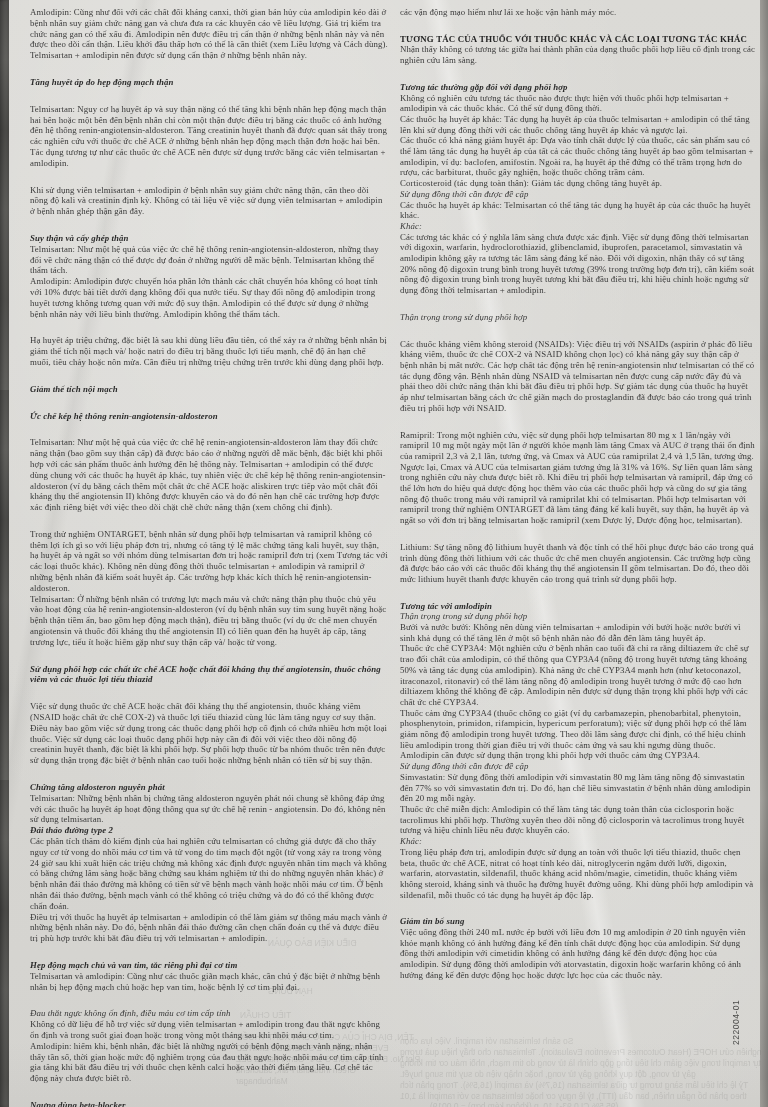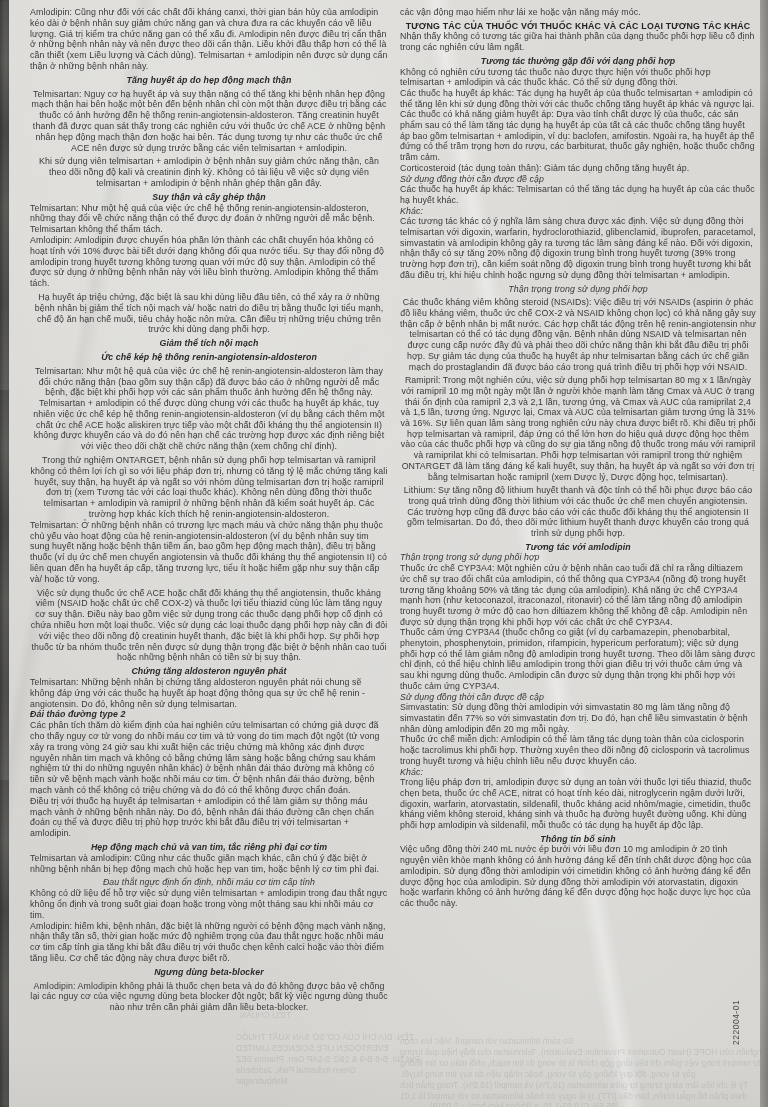--- a/index.html
+++ b/index.html
@@ -36,22 +36,22 @@
     background:
       repeating-linear-gradient(180deg,
         #b5b4b0 0px,#c4c3bf 80px,#a9a8a4 160px,#c0bfbb 260px,#aeadab 360px),
       linear-gradient(270deg,#9e9d9b,#cfcecb);
     background-blend-mode:multiply;
     opacity:.85;
   }
   .col{position:absolute;top:7px;font-size:8.8px;line-height:10.8px;letter-spacing:.1px;}
   .col-left{left:30px;width:358px;}
   .col-right{left:400px;width:356px;line-height:10.7px;}
-  .blk{margin:0;}
-  .blk.gap{margin-top:3px;text-align:center;}
+  .blk{margin:0;font-family:Liberation Serif, serif;}
+  .blk.gap{margin-top:16px;}
   .s-p{font-weight:400;}
   .s-h{font-weight:700;font-style:italic;color:#2a2a2a;}
   .s-hc{font-weight:700;color:#242424;letter-spacing:.2px;}
   .s-hb{font-weight:700;color:#2a2a2a;}
   .s-i{font-style:italic;}
   .ghosts{position:absolute;inset:0;pointer-events:none;}
   .ghost{
     position:absolute;
     font-size:8.4px;line-height:10px;color:#5c5c5a;opacity:.17;
     transform:scaleX(-1);transform-origin:center;white-space:nowrap;
@@ -95,58 +95,60 @@
       <div class="blk s-p gap">Khi sử dụng viên telmisartan + amlodipin ở bệnh nhân suy giảm chức năng thận, cần theo dõi nồng độ kali và creatinin định kỳ. Không có tài liệu về việc sử dụng viên telmisartan + amlodipin ở bệnh nhân ghép thận gần đây.</div>
       <div class="blk s-h gap">Suy thận và cấy ghép thận</div>
       <div class="blk s-p">Telmisartan: Như một hệ quả của việc ức chế hệ thống renin-angiotensin-aldosteron, những thay đổi về chức năng thận có thể được dự đoán ở những người dễ mắc bệnh. Telmisartan không thể thẩm tách.</div>
       <div class="blk s-p">Amlodipin: Amlodipin được chuyển hóa phần lớn thành các chất chuyển hóa không có hoạt tính với 10% được bài tiết dưới dạng không đổi qua nước tiểu. Sự thay đổi nồng độ amlodipin trong huyết tương không tương quan với mức độ suy thận. Amlodipin có thể được sử dụng ở những bệnh nhân này với liều bình thường. Amlodipin không thể thẩm tách.</div>
       <div class="blk s-p gap">Hạ huyết áp triệu chứng, đặc biệt là sau khi dùng liều đầu tiên, có thể xảy ra ở những bệnh nhân bị giảm thể tích nội mạch và/ hoặc natri do điều trị bằng thuốc lợi tiểu mạnh, chế độ ăn hạn chế muối, tiêu chảy hoặc nôn mửa. Cần điều trị những triệu chứng trên trước khi dùng dạng phối hợp.</div>
       <div class="blk s-h gap">Giảm thể tích nội mạch</div>
       <div class="blk s-h gap">Ức chế kép hệ thống renin-angiotensin-aldosteron</div>
       <div class="blk s-p gap">Telmisartan: Như một hệ quả của việc ức chế hệ renin-angiotensin-aldosteron làm thay đổi chức năng thận (bao gồm suy thận cấp) đã được báo cáo ở những người dễ mắc bệnh, đặc biệt khi phối hợp với các sản phẩm thuốc ảnh hưởng đến hệ thống này. Telmisartan + amlodipin có thể được dùng chung với các thuốc hạ huyết áp khác, tuy nhiên việc ức chế kép hệ thống renin-angiotensin-aldosteron (ví dụ bằng cách thêm một chất ức chế ACE hoặc aliskiren trực tiếp vào một chất đối kháng thụ thể angiotensin II) không được khuyến cáo và do đó nên hạn chế các trường hợp được xác định riêng biệt với việc theo dõi chặt chẽ chức năng thận (xem chống chỉ định).</div>
       <div class="blk s-p gap">Trong thử nghiệm ONTARGET, bệnh nhân sử dụng phối hợp telmisartan và ramipril không có thêm lợi ích gì so với liệu pháp đơn trị, nhưng có tăng tỷ lệ mắc chứng tăng kali huyết, suy thận, hạ huyết áp và ngất so với nhóm dùng telmisartan đơn trị hoặc ramipril đơn trị (xem Tương tác với các loại thuốc khác). Không nên dùng đồng thời thuốc telmisartan + amlodipin và ramipril ở những bệnh nhân đã kiểm soát huyết áp. Các trường hợp khác kích thích hệ renin-angiotensin-aldosteron.</div>
       <div class="blk s-p">Telmisartan: Ở những bệnh nhân có trương lực mạch máu và chức năng thận phụ thuộc chủ yếu vào hoạt động của hệ renin-angiotensin-aldosteron (ví dụ bệnh nhân suy tim sung huyết nặng hoặc bệnh thận tiềm ẩn, bao gồm hẹp động mạch thận), điều trị bằng thuốc (ví dụ ức chế men chuyển angiotensin và thuốc đối kháng thụ thể angiotensin II) có liên quan đến hạ huyết áp cấp, tăng trương lực, tiểu ít hoặc hiếm gặp như suy thận cấp và/ hoặc tử vong.</div>
+      <div class="blk s-h gap">Sử dụng phối hợp các chất ức chế ACE hoặc chất đối kháng thụ thể angiotensin, thuốc chống viêm và các thuốc lợi tiểu thiazid</div>
       <div class="blk s-p gap">Việc sử dụng thuốc ức chế ACE hoặc chất đối kháng thụ thể angiotensin, thuốc kháng viêm (NSAID hoặc chất ức chế COX-2) và thuốc lợi tiểu thiazid cùng lúc làm tăng nguy cơ suy thận. Điều này bao gồm việc sử dụng trong các thuốc dạng phối hợp cố định có chứa nhiều hơn một loại thuốc. Việc sử dụng các loại thuốc dạng phối hợp này cần đi đôi với việc theo dõi nồng độ creatinin huyết thanh, đặc biệt là khi phối hợp. Sự phối hợp thuốc từ ba nhóm thuốc trên nên được sử dụng thận trọng đặc biệt ở bệnh nhân cao tuổi hoặc những bệnh nhân có tiền sử bị suy thận.</div>
       <div class="blk s-h gap">Chứng tăng aldosteron nguyên phát</div>
       <div class="blk s-p">Telmisartan: Những bệnh nhân bị chứng tăng aldosteron nguyên phát nói chung sẽ không đáp ứng với các thuốc hạ huyết áp hoạt động thông qua sự ức chế hệ renin - angiotensin. Do đó, không nên sử dụng telmisartan.</div>
       <div class="blk s-h">Đái tháo đường type 2</div>
       <div class="blk s-p">Các phân tích thăm dò kiểm định của hai nghiên cứu telmisartan có chứng giả dược đã cho thấy nguy cơ tử vong do nhồi máu cơ tim và tử vong do tim mạch đột ngột (tử vong xảy ra trong vòng 24 giờ sau khi xuất hiện các triệu chứng mà không xác định được nguyên nhân tim mạch và không có bằng chứng lâm sàng hoặc bằng chứng sau khám nghiệm tử thi do những nguyên nhân khác) ở bệnh nhân đái tháo đường mà không có tiền sử về bệnh mạch vành hoặc nhồi máu cơ tim. Ở bệnh nhân đái tháo đường, bệnh mạch vành có thể không có triệu chứng và do đó có thể không được chẩn đoán.</div>
       <div class="blk s-p">Điều trị với thuốc hạ huyết áp telmisartan + amlodipin có thể làm giảm sự thông máu mạch vành ở những bệnh nhân này. Do đó, bệnh nhân đái tháo đường cần chẹn chẩn đoán cụ thể và được điều trị phù hợp trước khi bắt đầu điều trị với telmisartan + amlodipin.</div>
       <div class="blk s-h gap">Hẹp động mạch chủ và van tim, tắc riêng phì đại cơ tim</div>
       <div class="blk s-p">Telmisartan và amlodipin: Cũng như các thuốc giãn mạch khác, cần chú ý đặc biệt ở những bệnh nhân bị hẹp động mạch chủ hoặc hẹp van tim, hoặc bệnh lý cơ tim phì đại.</div>
-      <div class="blk s-i gap">Đau thắt ngực định ổn định, nhồi máu cơ tim cấp tính</div>
+      <div class="blk s-i gap">Đau thắt ngực không ổn định, điều máu cơ tim cấp tính</div>
       <div class="blk s-p">Không có dữ liệu để hỗ trợ việc sử dụng viên telmisartan + amlodipin trong đau thắt ngực không ổn định và trong suốt giai đoạn hoặc trong vòng một tháng sau khi nhồi máu cơ tim.</div>
       <div class="blk s-p">Amlodipin: hiếm khi, bệnh nhân, đặc biệt là những người có bệnh động mạch vành nặng, nhận thấy tần số, thời gian hoặc mức độ nghiêm trọng của đau thắt ngực hoặc nhồi máu cơ tim cấp tính gia tăng khi bắt đầu điều trị với thuốc chẹn kênh calci hoặc vào thời điểm tăng liều. Cơ chế tác động này chưa được biết rõ.</div>
       <div class="blk s-h gap">Ngưng dùng beta-blocker</div>
       <div class="blk s-p gap">Amlodipin: Amlodipin không phải là thuốc chẹn beta và do đó không được bảo vệ chống lại các nguy cơ của việc ngưng dùng beta blocker đột ngột; bất kỳ việc ngưng dùng thuốc nào như trên cần phải giảm dần liều beta-blocker.</div>
     </div>
   <div class="col col-right">
-      <div class="blk s-p">các vận động mạo hiểm như lái xe hoặc vận năng máy móc.</div>
+      <div class="blk s-p">các vận động mạo hiểm như lái xe hoặc vận hành máy móc.</div>
       <div class="blk s-hc gap">TƯƠNG TÁC CỦA THUỐC VỚI THUỐC KHÁC VÀ CÁC LOẠI TƯƠNG TÁC KHÁC</div>
-      <div class="blk s-p">Nhận thấy không có tương tác giữa hai thành phần của dạng thuốc phối hợp liều cố định trong các nghiên cứu lâm ngất.</div>
+      <div class="blk s-p">Nhận thấy không có tương tác giữa hai thành phần của dạng thuốc phối hợp liều cố định trong các nghiên cứu lâm sàng.</div>
       <div class="blk s-h gap">Tương tác thường gặp đối với dạng phối hợp</div>
       <div class="blk s-p">Không có nghiên cứu tương tác thuốc nào được thực hiện với thuốc phối hợp telmisartan + amlodipin và các thuốc khác. Có thể sử dụng đồng thời.</div>
       <div class="blk s-p">Các thuốc hạ huyết áp khác: Tác dụng hạ huyết áp của thuốc telmisartan + amlodipin có thể tăng lên khi sử dụng đồng thời với các thuốc chống tăng huyết áp khác và ngược lại.</div>
       <div class="blk s-p">Các thuốc có khả năng giảm huyết áp: Dựa vào tính chất dược lý của thuốc, các sản phẩm sau có thể làm tăng tác dụng hạ huyết áp của tất cả các thuốc chống tăng huyết áp bao gồm telmisartan + amlodipin, ví dụ: baclofen, amifostin. Ngoài ra, hạ huyết áp thế đứng có thể trầm trọng hơn do rượu, các barbiturat, thuốc gây nghiện, hoặc thuốc chống trầm cảm.</div>
       <div class="blk s-p">Corticosteroid (tác dụng toàn thân): Giảm tác dụng chống tăng huyết áp.</div>
       <div class="blk s-i">Sử dụng đồng thời cần được đề cập</div>
       <div class="blk s-p">Các thuốc hạ huyết áp khác: Telmisartan có thể tăng tác dụng hạ huyết áp của các thuốc hạ huyết khác.</div>
       <div class="blk s-i">Khác:</div>
       <div class="blk s-p">Các tương tác khác có ý nghĩa lâm sàng chưa được xác định. Việc sử dụng đồng thời telmisartan với digoxin, warfarin, hydroclorothiazid, glibenclamid, ibuprofen, paracetamol, simvastatin và amlodipin không gây ra tương tác lâm sàng đáng kể nào. Đối với digoxin, nhận thấy có sự tăng 20% nồng độ digoxin trung bình trong huyết tương (39% trong trường hợp đơn trị), cần kiểm soát nồng độ digoxin trung bình trong huyết tương khi bắt đầu điều trị, khi hiệu chỉnh hoặc ngưng sử dụng đồng thời telmisartan + amlodipin.</div>
       <div class="blk s-i gap">Thận trọng trong sử dụng phối hợp</div>
       <div class="blk s-p gap">Các thuốc kháng viêm không steroid (NSAIDs): Việc điều trị với NSAIDs (aspirin ở phác đồ liều kháng viêm, thuốc ức chế COX-2 và NSAID không chọn lọc) có khả năng gây suy thận cấp ở bệnh nhân bị mất nước. Các hợp chất tác động trên hệ renin-angiotensin như telmisartan có thể có tác dụng đồng vận. Bệnh nhân dùng NSAID và telmisartan nên được cung cấp nước đầy đủ và phải theo dõi chức năng thận khi bắt đầu điều trị phối hợp. Sự giảm tác dụng của thuốc hạ huyết áp như telmisartan bằng cách ức chế giãn mạch do prostaglandin đã được báo cáo trong quá trình điều trị phối hợp với NSAID.</div>
       <div class="blk s-p gap">Ramipril: Trong một nghiên cứu, việc sử dụng phối hợp telmisartan 80 mg x 1 lần/ngày với ramipril 10 mg một ngày một lần ở người khỏe mạnh làm tăng Cmax và AUC ở trạng thái ổn định của ramipril 2,3 và 2,1 lần, tương ứng, và Cmax và AUC của ramiprilat 2,4 và 1,5 lần, tương ứng. Ngược lại, Cmax và AUC của telmisartan giảm tương ứng là 31% và 16%. Sự liên quan lâm sàng trong nghiên cứu này chưa được biết rõ. Khi điều trị phối hợp telmisartan và ramipril, đáp ứng có thể lớn hơn do hiệu quả dược động học thêm vào của các thuốc phối hợp và cũng do sự gia tăng nồng độ thuốc trong máu với ramipril và ramiprilat khi có telmisartan. Phối hợp telmisartan với ramipril trong thử nghiệm ONTARGET đã làm tăng đáng kể kali huyết, suy thận, hạ huyết áp và ngất so với đơn trị bằng telmisartan hoặc ramipril (xem Dược lý, Dược động học, telmisartan).</div>
       <div class="blk s-p gap">Lithium: Sự tăng nồng độ lithium huyết thanh và độc tính có thể hồi phục được báo cáo trong quá trình dùng đồng thời lithium với các thuốc ức chế men chuyển angiotensin. Các trường hợp cũng đã được báo cáo với các thuốc đối kháng thụ thể angiotensin II gồm telmisartan. Do đó, theo dõi mức lithium huyết thanh được khuyến cáo trong quá trình sử dụng phối hợp.</div>
       <div class="blk s-h gap">Tương tác với amlodipin</div>
       <div class="blk s-i">Thận trọng trong sử dụng phối hợp</div>
+      <div class="blk s-p">Bưởi và nước bưởi: Không nên dùng viên telmisartan + amlodipin với bưởi hoặc nước bưởi vì sinh khả dụng có thể tăng lên ở một số bệnh nhân nào đó dẫn đến làm tăng huyết áp.</div>
       <div class="blk s-p">Thuốc ức chế CYP3A4: Một nghiên cứu ở bệnh nhân cao tuổi đã chỉ ra rằng diltiazem ức chế sự trao đổi chất của amlodipin, có thể thông qua CYP3A4 (nồng độ trong huyết tương tăng khoảng 50% và tăng tác dụng của amlodipin). Khả năng ức chế CYP3A4 mạnh hơn (như ketoconazol, itraconazol, ritonavir) có thể làm tăng nồng độ amlodipin trong huyết tương ở mức độ cao hơn diltiazem không thể không đề cập. Amlodipin nên được sử dụng thận trọng khi phối hợp với các chất ức chế CYP3A4.</div>
       <div class="blk s-p">Thuốc cảm ứng CYP3A4 (thuốc chống co giật (ví dụ carbamazepin, phenobarbital, phenytoin, phosphenytoin, primidon, rifampicin, hypericum perforatum); việc sử dụng phối hợp có thể làm giảm nồng độ amlodipin trong huyết tương. Theo dõi lâm sàng được chỉ định, có thể hiệu chỉnh liều amlodipin trong thời gian điều trị với thuốc cảm ứng và sau khi ngưng dùng thuốc. Amlodipin cần được sử dụng thận trọng khi phối hợp với thuốc cảm ứng CYP3A4.</div>
       <div class="blk s-i">Sử dụng đồng thời cần được đề cập</div>
       <div class="blk s-p">Simvastatin: Sử dụng đồng thời amlodipin với simvastatin 80 mg làm tăng nồng độ simvastatin đến 77% so với simvastatin đơn trị. Do đó, hạn chế liều simvastatin ở bệnh nhân dùng amlodipin đến 20 mg mỗi ngày.</div>
       <div class="blk s-p">Thuốc ức chế miễn dịch: Amlodipin có thể làm tăng tác dụng toàn thân của ciclosporin hoặc tacrolimus khi phối hợp. Thường xuyên theo dõi nồng độ ciclosporin và tacrolimus trong huyết tương và hiệu chỉnh liều nếu được khuyến cáo.</div>
       <div class="blk s-i">Khác:</div>
       <div class="blk s-p">Trong liệu pháp đơn trị, amlodipin được sử dụng an toàn với thuốc lợi tiểu thiazid, thuốc chẹn beta, thuốc ức chế ACE, nitrat có hoạt tính kéo dài, nitroglycerin ngậm dưới lưỡi, digoxin, warfarin, atorvastatin, sildenafil, thuốc kháng acid nhôm/magie, cimetidin, thuốc kháng viêm không steroid, kháng sinh và thuốc hạ đường huyết đường uống. Khi dùng phối hợp amlodipin và sildenafil, mỗi thuốc có tác dụng hạ huyết áp độc lập.</div>
-      <div class="blk s-h gap">Thông tin bổ sinh</div>
+      <div class="blk s-h gap">Giảm tin bổ sung</div>
       <div class="blk s-p">Việc uống đồng thời 240 mL nước ép bưởi với liều đơn 10 mg amlodipin ở 20 tình nguyện viên khỏe mạnh không có ảnh hưởng đáng kể đến tính chất dược động học của amlodipin. Sử dụng đồng thời amlodipin với cimetidin không có ảnh hưởng đáng kể đến dược động học của amlodipin. Sử dụng đồng thời amlodipin với atorvastatin, digoxin hoặc warfarin không có ảnh hưởng đáng kể đến dược động học hoặc dược lực học của các thuốc này.</div>
     </div>
 
   <div class="print-code">222004-01</div>
 </div>
 
 </body></html>

